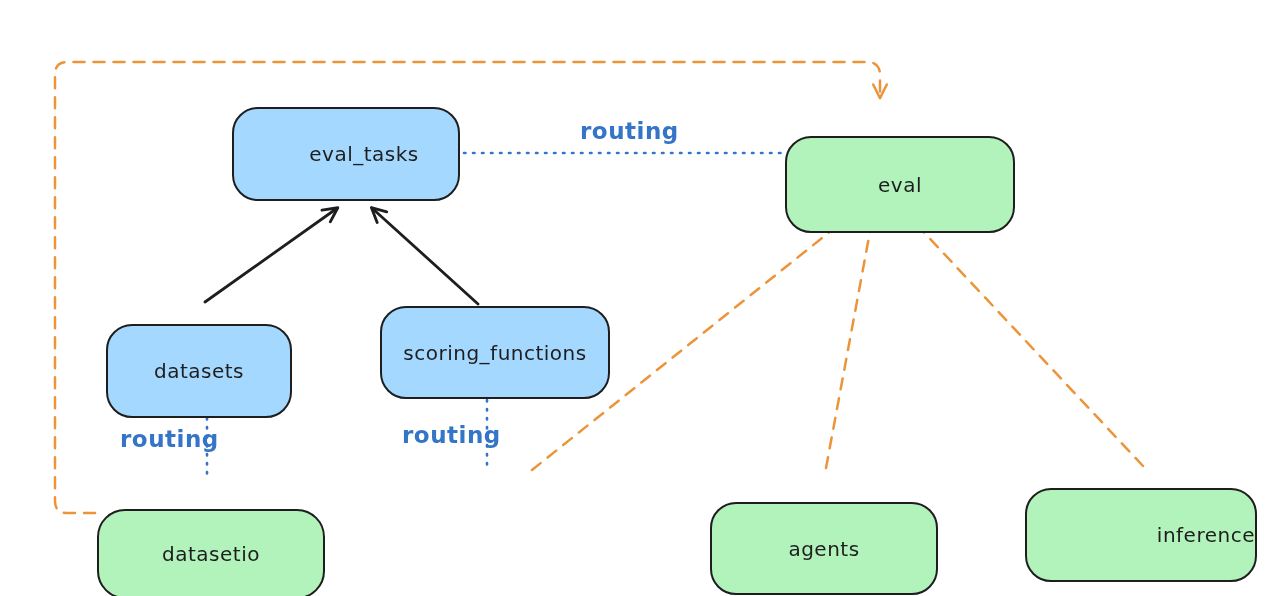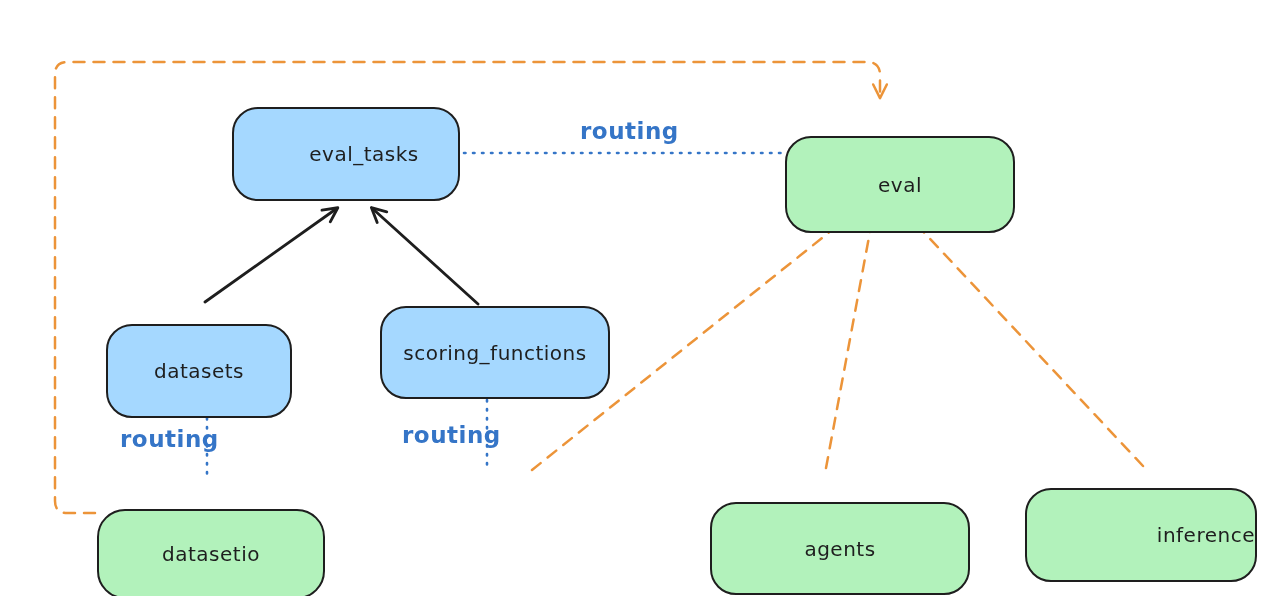--- a/index.html
+++ b/index.html
@@ -87,21 +87,21 @@
 
   <div class="node node-blue" style="left:380px; top:306px; width:230px; height:93px;">
     <span>scoring_functions</span>
   </div>
 
   <div class="node node-green" style="left:97px; top:477px; width:228px; height:90px;border-radius:28px;">
     <span>datasetio</span>
   </div>
 
 
-  <div class="node node-green" style="left:710px; top:470px; width:260px; height:93px;">
+  <div class="node node-green" style="left:710px; top:470px; width:228px; height:93px;">
     <span>agents</span>
   </div>
 
   <div class="node node-green" style="left:1025px; top:456px; width:232px; height:94px;justify-content:flex-end;">
     <span>inference</span>
   </div>
 
   <div class="edge-label" style="left:580px; top:118px;">routing</div>
 
   <div class="edge-label" style="left:120px; top:426px;">routing</div>

